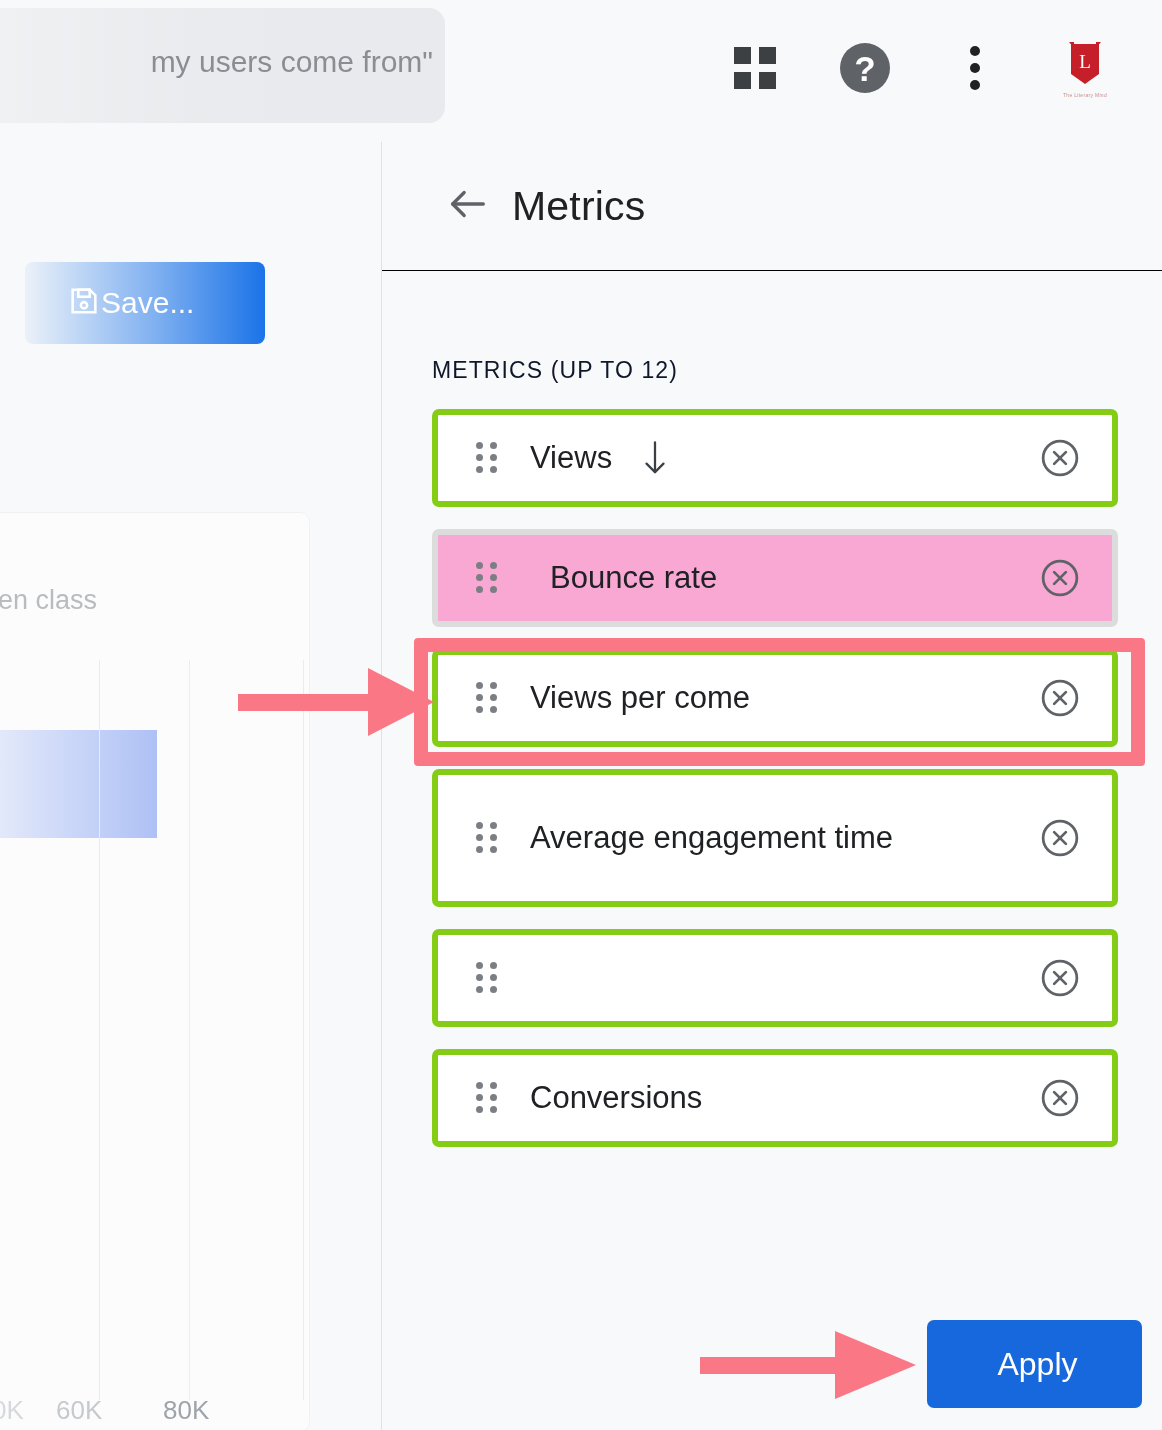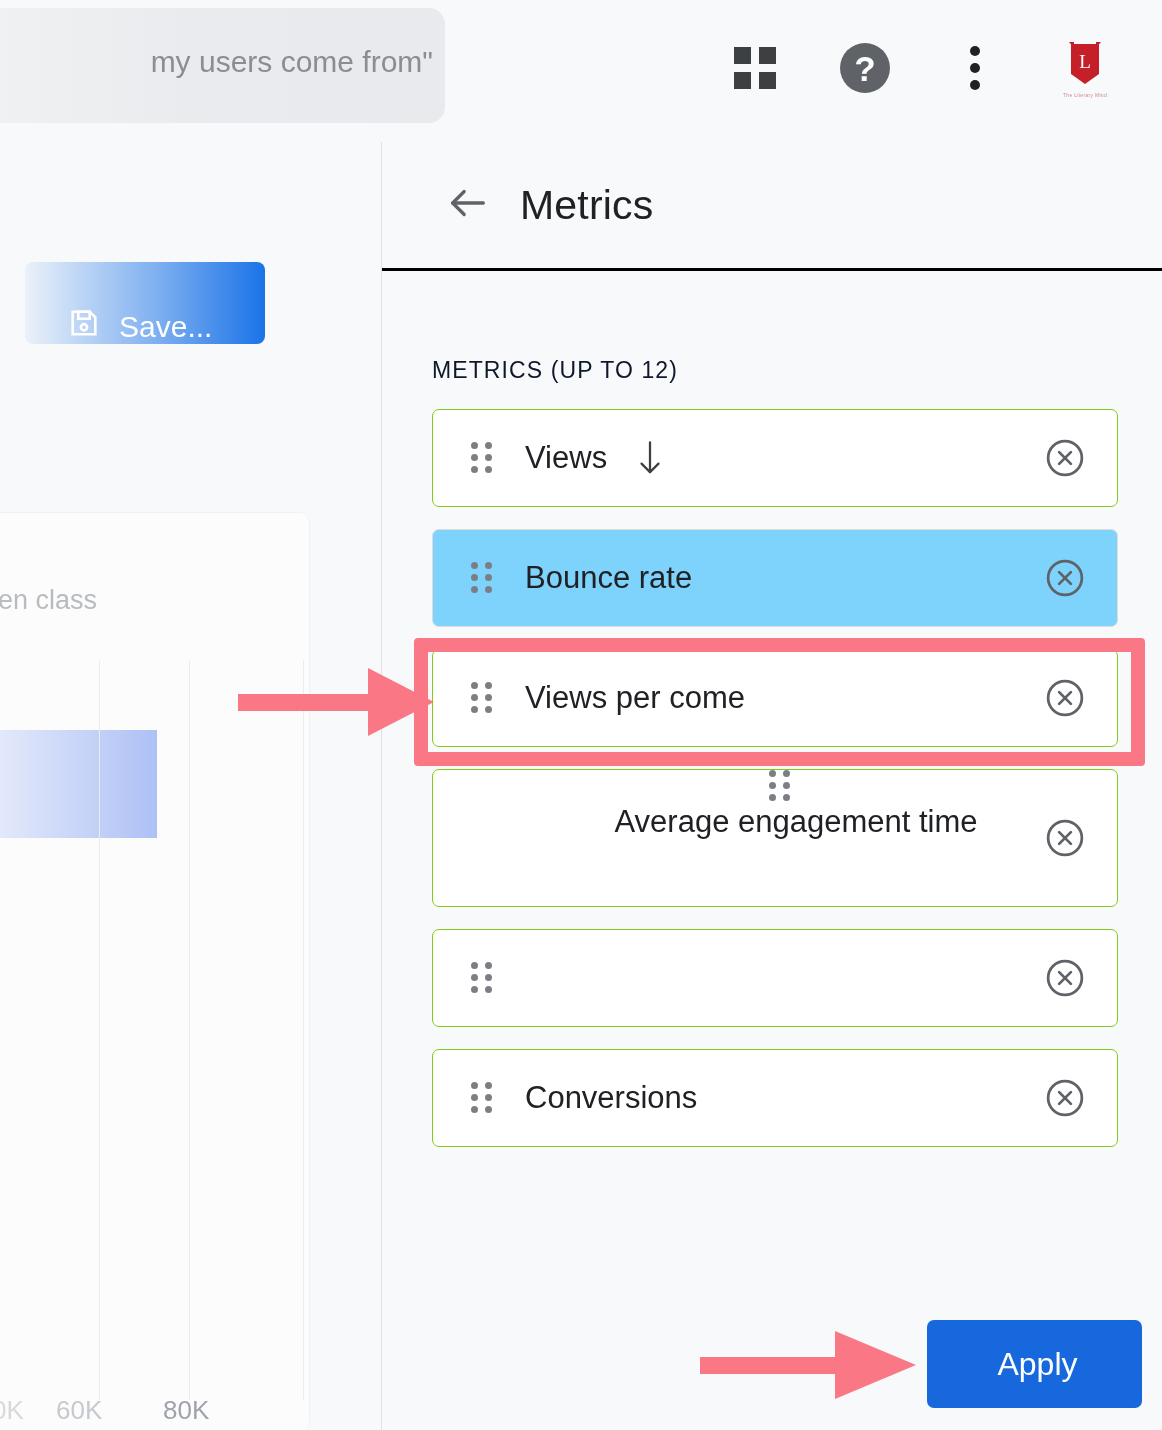--- a/index.html
+++ b/index.html
@@ -41,22 +41,21 @@
     white-space: nowrap;
     overflow: hidden;
   }
   #bg-save-button {
     position: absolute;
     left: 25px; top: 262px;
     width: 240px; height: 82px;
     border-radius: 8px;
     background: linear-gradient(90deg, rgba(26,115,232,0.06) 0%, rgba(26,115,232,0.55) 55%, rgba(26,115,232,1) 100%);
     display: flex;
-    align-items: flex-end;
-    gap: 18px;
+    align-items: center;
     padding-left: 42px;
     box-sizing: border-box;
   }
   #bg-save-label {
     color: #ffffff;
     font-size: 30px;
   }
   #bg-card {
     position: absolute;
     left: -60px; top: 512px;
@@ -99,26 +98,26 @@
     position: absolute;
     left: 381px; top: 142px;
     width: 781px; height: 1288px;
     background: #f8f9fa;
     border-left: 1px solid #e0e2e5;
     box-sizing: border-box;
   }
   #panel-header {
     position: relative;
     height: 129px;
-    border-bottom: 3px solid #000000;
+    border-bottom: 1px solid #000000;
     display: flex;
     align-items: center;
     padding-left: 62px;
     box-sizing: border-box;
-    gap: 28px;
+    gap: 20px;
   }
   #back-button {
     width: 48px; height: 48px;
     display: flex; align-items: center; justify-content: center;
     cursor: pointer;
   }
   #panel-title {
     font-size: 41px;
     color: #202124;
     letter-spacing: 0.2px;
@@ -133,34 +132,35 @@
 
   
   #metrics-list {
     position: absolute;
     left: 432px; top: 409px;
     width: 686px;
   }
   .metric-row {
     position: relative;
     background: #ffffff;
-    border: 1px solid #84cc16;
+    border: 6px solid #84cc16;
     border-radius: 7px;
     height: 98px;
     margin-bottom: 22px;
     display: flex;
     align-items: center;
     box-sizing: border-box;
     padding-left: 38px;
     padding-right: 28px;
   }
-  .metric-row.tall { height: 138px; flex-direction: column; }
+  .metric-row.tall { height: 138px; }
   .metric-row.selected {
-    background: #7dd3fc;
+    background: #f9a8d4;
     border-color: #dcdcdc;
+    gap: 20px;
   }
   .drag-handle {
     width: 22px;
     display: grid;
     grid-template-columns: 8px 8px;
     grid-template-rows: 8px 8px 8px;
     gap: 4px 6px;
     cursor: grab;
     flex: none;
   }

